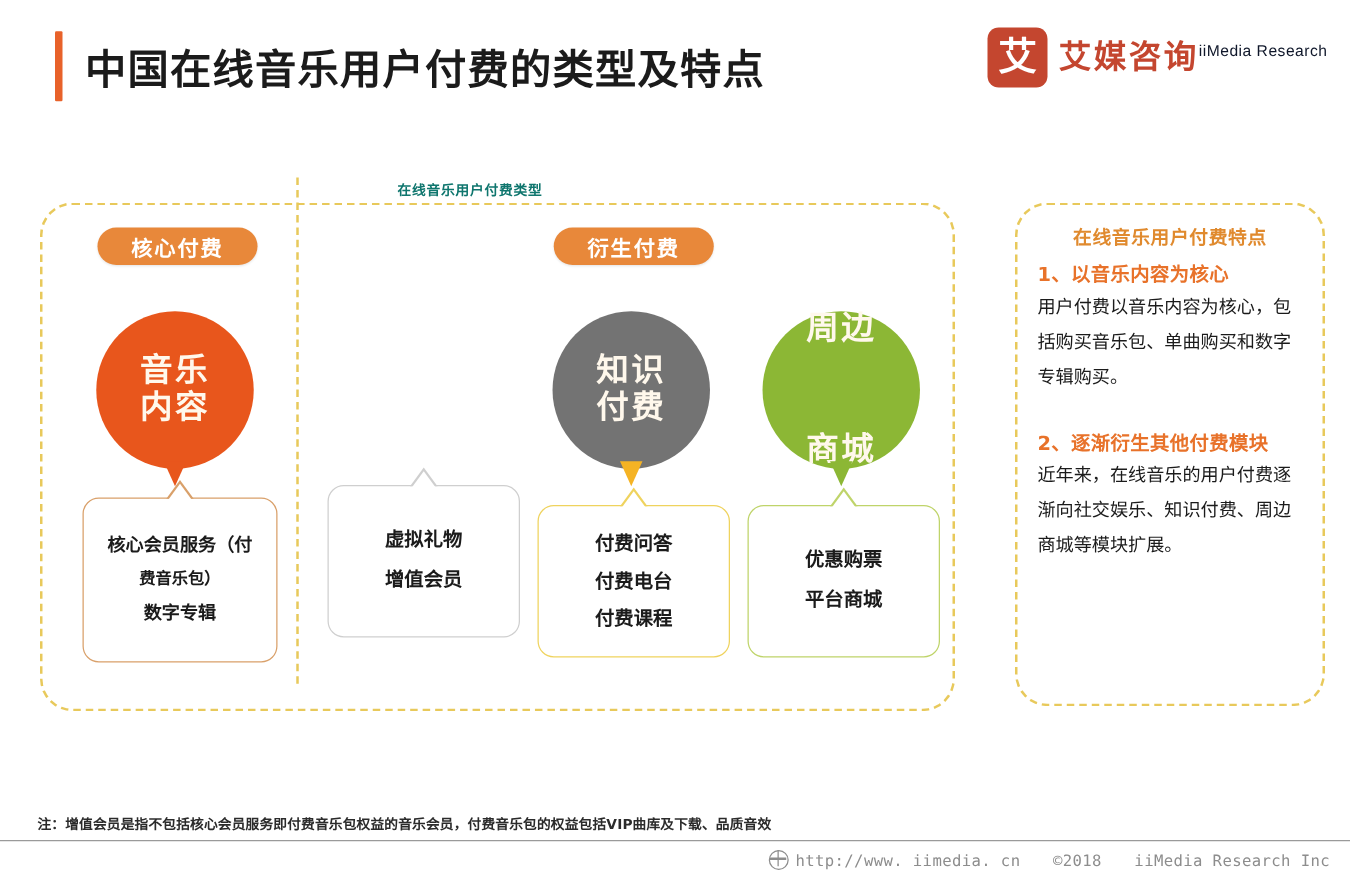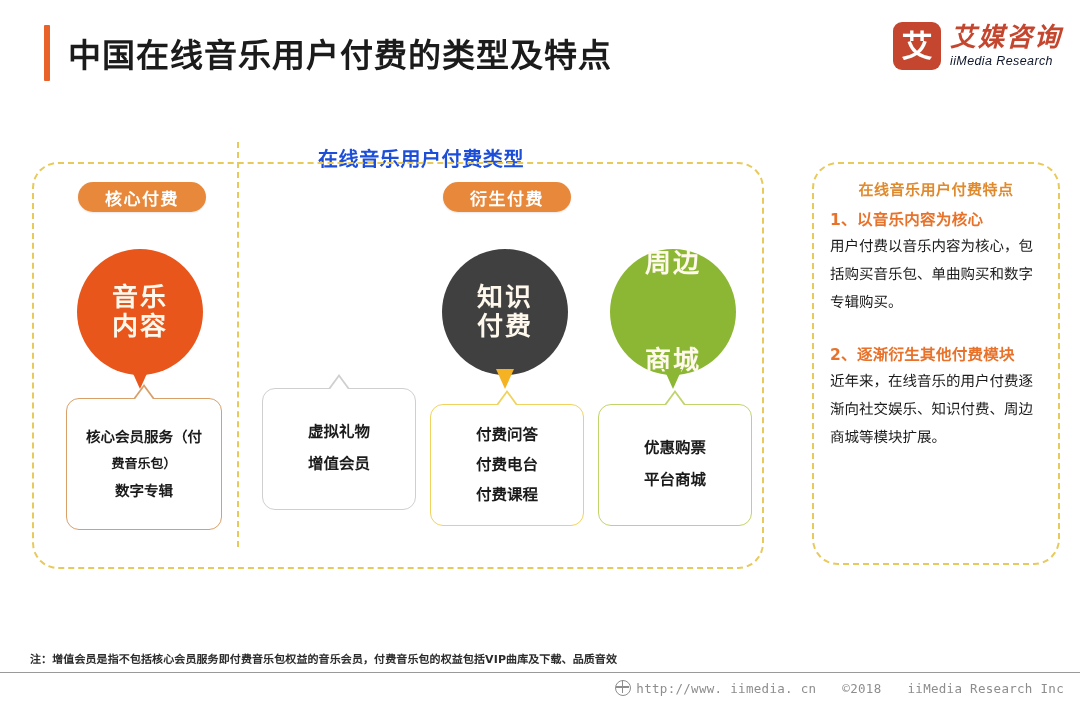--- a/index.html
+++ b/index.html
@@ -28,34 +28,34 @@
   .logo{position:absolute;right:18px;top:22px;display:flex;align-items:center;gap:9px;}
   .logo-mark{
     width:48px;height:48px;border-radius:9px;background:#C4462F;
     position:relative;flex:none;
   }
   .logo-mark .glyph{
     position:absolute;inset:0;display:flex;align-items:center;justify-content:center;
     color:#fff;font-size:31px;font-weight:bold;line-height:1;
     font-family:"DejaVu Sans","Liberation Sans",sans-serif;
   }
-  .logo-text{display:flex;flex-direction:column;justify-content:space-between;font-style:italic;}
+  .logo-text{display:flex;flex-direction:row;justify-content:space-between;}
   .logo-cn{
     font-size:26px;font-weight:bold;color:#C4462F;letter-spacing:2px;line-height:1.08;
     font-family:"DejaVu Sans","Liberation Sans",sans-serif;
   }
   .logo-en{
     font-size:12.5px;color:#0f172a;letter-spacing:.4px;line-height:1.2;margin-top:2px;
     font-family:"Liberation Sans",sans-serif;
   }
 
   
   .type-caption{
     position:absolute;left:318px;top:143px;
-    font-size:20px;font-weight:bold;color:#1d4ed8;letter-spacing:.6px;
+    font-size:11px;font-weight:bold;color:#0f766e;letter-spacing:.6px;
     font-family:"DejaVu Sans","Liberation Sans",sans-serif;
   }
 
   
   .main-box{
     position:absolute;left:32px;top:162px;width:728px;height:403px;
     border:2px dashed #E8C95B;border-radius:26px;background:transparent;
   }
   .divider{
     position:absolute;left:237px;top:142px;height:405px;width:0;
@@ -199,21 +199,21 @@
   <div class="pill pill-derived" style="background: rgb(232, 136, 58);">衍生付费</div>
 
   <div class="balloon b1">
     <div class="disc" style="background: rgb(232, 86, 28);">
       <span>音乐</span>
       <span>内容</span>
     </div>
     <div class="tail" style="color: rgb(232, 86, 28);"></div>
   </div>
   <div class="balloon b3">
-    <div class="disc" style="background: #404040;">
+    <div class="disc" style="background: #737373;">
       <span>知识</span>
       <span>付费</span>
     </div>
     <div class="tail" style="color: rgb(245, 179, 36);"></div>
   </div>
   <div class="balloon b4">
     <div class="disc" style="background: rgb(140, 183, 53); justify-content: space-between;">
       <span>周边</span>
       <span>商城</span>
     </div>

